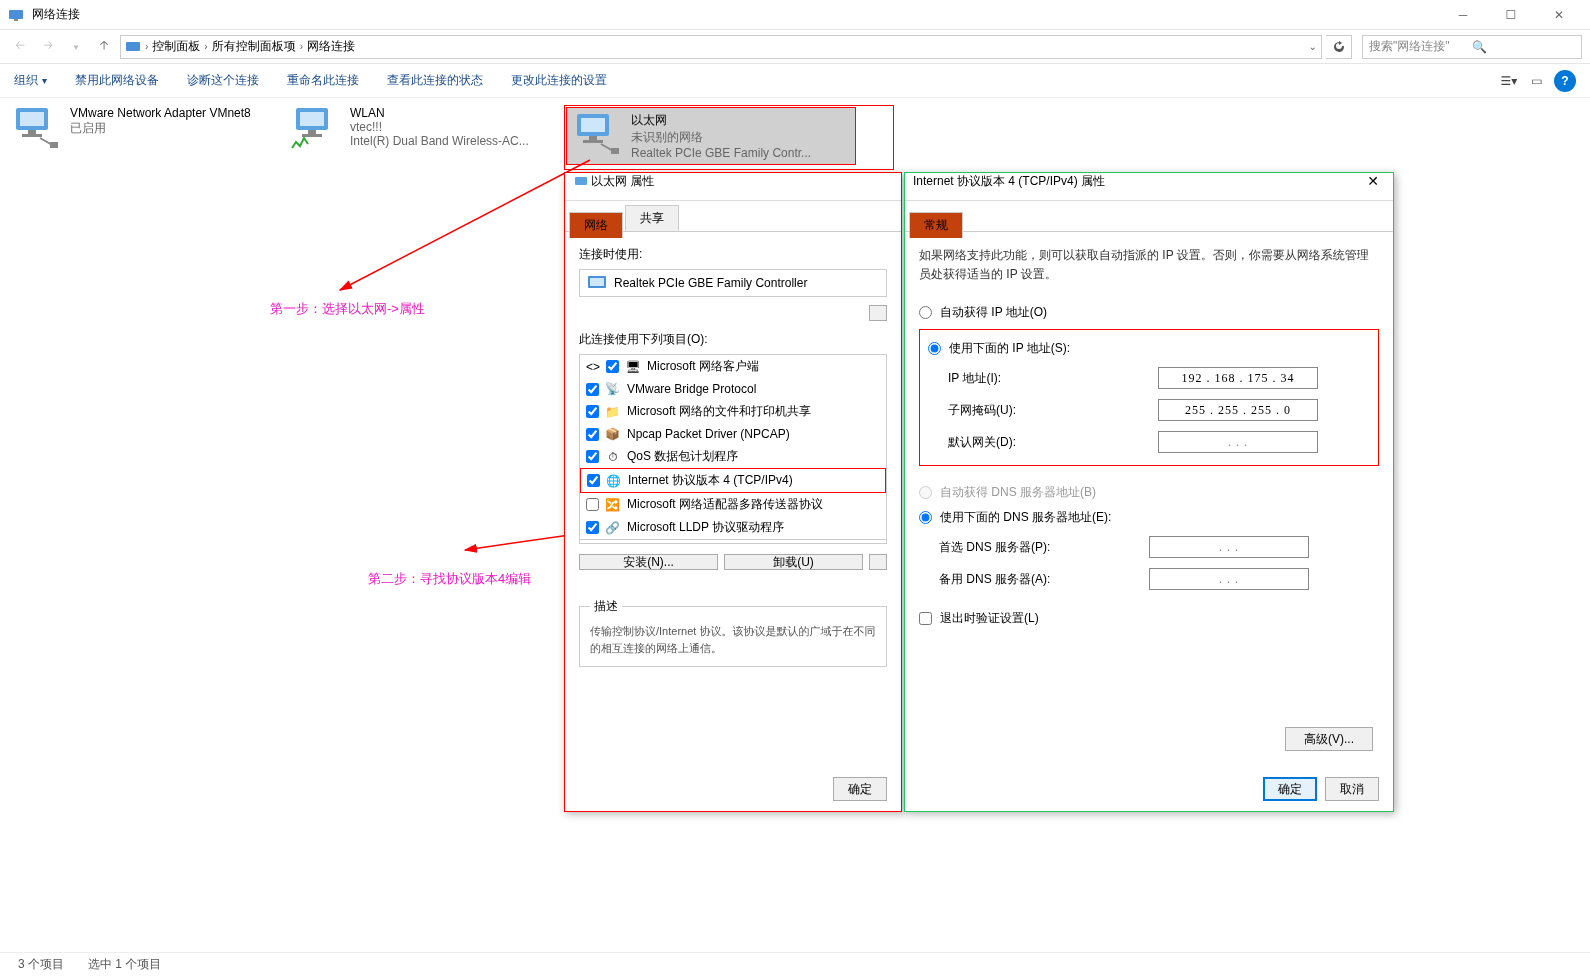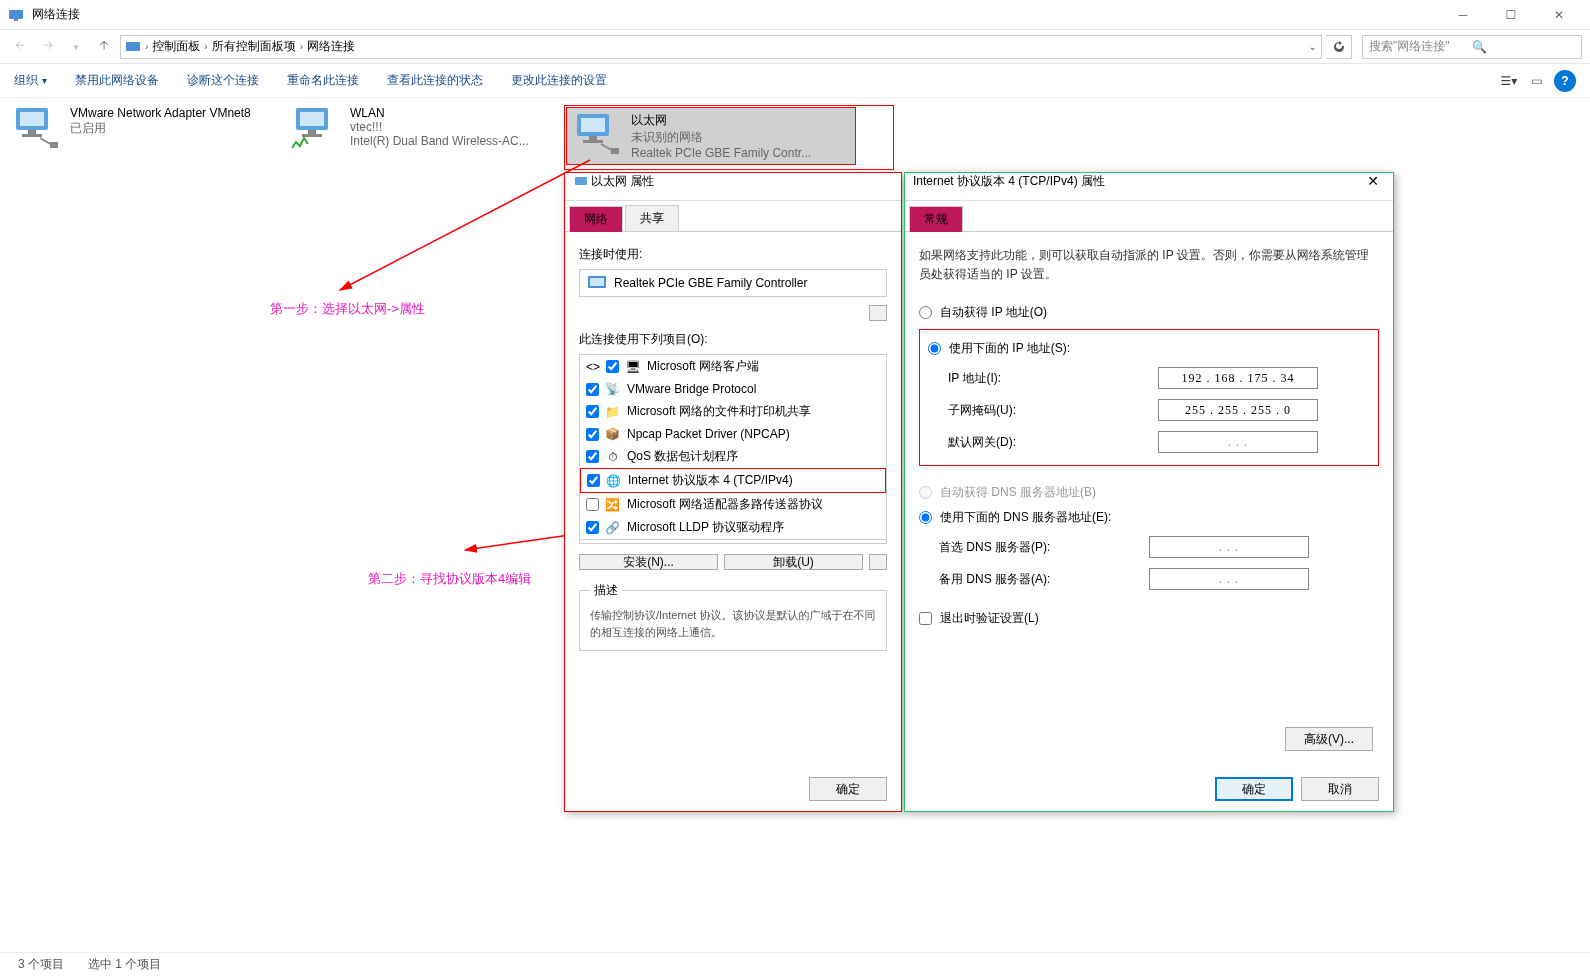--- a/index.html
+++ b/index.html
@@ -35,39 +35,39 @@
 .redbox1{position:absolute;left:564px;top:105px;width:330px;height:65px;border:1px solid #f00;pointer-events:none}
 .annot{position:absolute;color:#e817c2;font-size:13px}
 .annot1{left:270px;top:300px}
 .annot2{left:368px;top:570px}
 .annot3{left:1175px;top:340px}
 .arrow{position:absolute;pointer-events:none}
 .dlg{position:absolute;background:#fff;border:1px solid #22c55e;box-shadow:2px 2px 8px rgba(0,0,0,0.3)}
 .dlg1{left:564px;top:172px;width:338px;height:640px;border:1px solid #f00}
 .dlghdr{height:28px;display:flex;align-items:flex-start;padding:0 8px;border-bottom:1px solid #ddd;gap:2px}
 .tabs{display:flex;border-bottom:1px solid #ccc;padding:4px 4px 0 4px;gap:2px}
-.tab{padding:4px 14px;border:1px solid #ccc;border-bottom:none;background:#be185d;position:relative;top:1px}
+.tab{padding:4px 14px;border:1px solid #ccc;border-bottom:none;background:#c2410c;position:relative;top:7px}
 .tab.inactive{background:#f0f0f0;top:0}
 .dlgbody{padding:14px}
 .devbox{border:1px solid #ccc;padding:6px 8px;display:flex;align-items:center;gap:8px;margin-top:6px}
 .itemlist{border:1px solid #ccc;margin-top:6px;height:190px;overflow:hidden}
 .li{display:flex;align-items:center;padding:3px 6px;gap:6px}
 .li.hl{border:1px solid #f00}
 .chk{width:13px;height:13px}
 .netic{width:16px;height:16px;display:inline-flex;align-items:center;justify-content:center}
 .scrollh{height:16px;border-top:1px solid #ccc;display:flex;align-items:center;padding:0 2px}
 .scrollh::before{content:"◀";font-size:9px;color:#666}
 .btnrow{display:flex;gap:6px;margin-top:10px}
 .btn{flex:1;height:16px;border:1px solid #aaa;background:#f0f0f0;display:flex;align-items:center;justify-content:center}
 .btn.trunc{flex:0 0 18px}
-.fset{border:1px solid #ccc;margin-top:12px;padding:8px 10px 10px}
+.fset{border:1px solid #ccc;margin-top:28px;padding:8px 10px 10px}
 .fset legend{padding:0 4px}
 .desc{color:#555;line-height:1.5;font-size:11px}
 .dlgfoot{position:absolute;bottom:10px;right:14px;display:flex;gap:8px}
-.btn2{width:78px;height:24px;border:1px solid #aaa;background:#f0f0f0;display:flex;align-items:center;justify-content:center}
+.btn2{width:54px;height:24px;border:1px solid #aaa;background:#f0f0f0;display:flex;align-items:center;justify-content:center}
 .dlg2{left:904px;top:172px;width:490px;height:640px}
 .dlg2 .dlghdr{justify-content:space-between}
 .closebtn{font-size:14px;padding:0 6px}
 .intro{line-height:1.6;color:#333}
 .radiogrp{margin-top:16px}
 .radio{display:flex;align-items:center;gap:8px;padding:4px 0}
 .radio input{width:13px;height:13px}
 .ipgrid{display:grid;grid-template-columns:180px 160px;gap:10px 30px;padding:6px 0 6px 20px;align-items:center}
 .ipin{border:1px solid #888;height:22px;display:flex;align-items:center;justify-content:center;font-family:"Segoe UI";letter-spacing:1px}
 .ipin.empty{color:#888}

